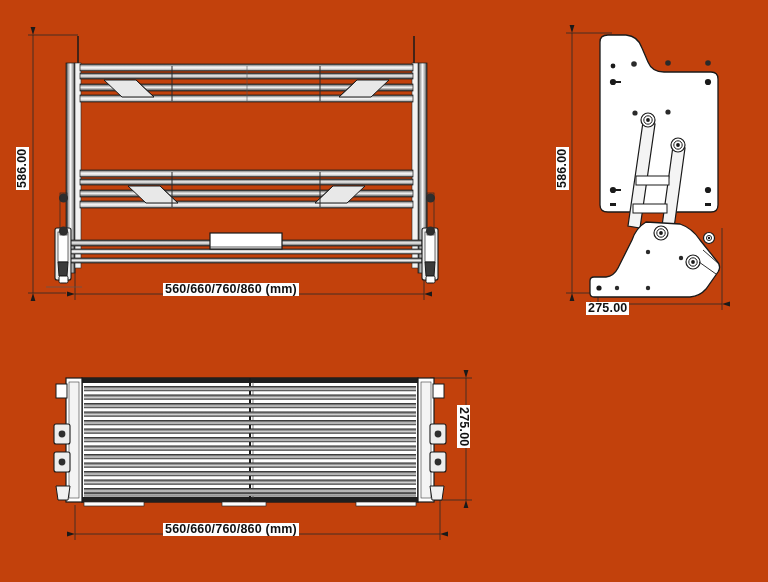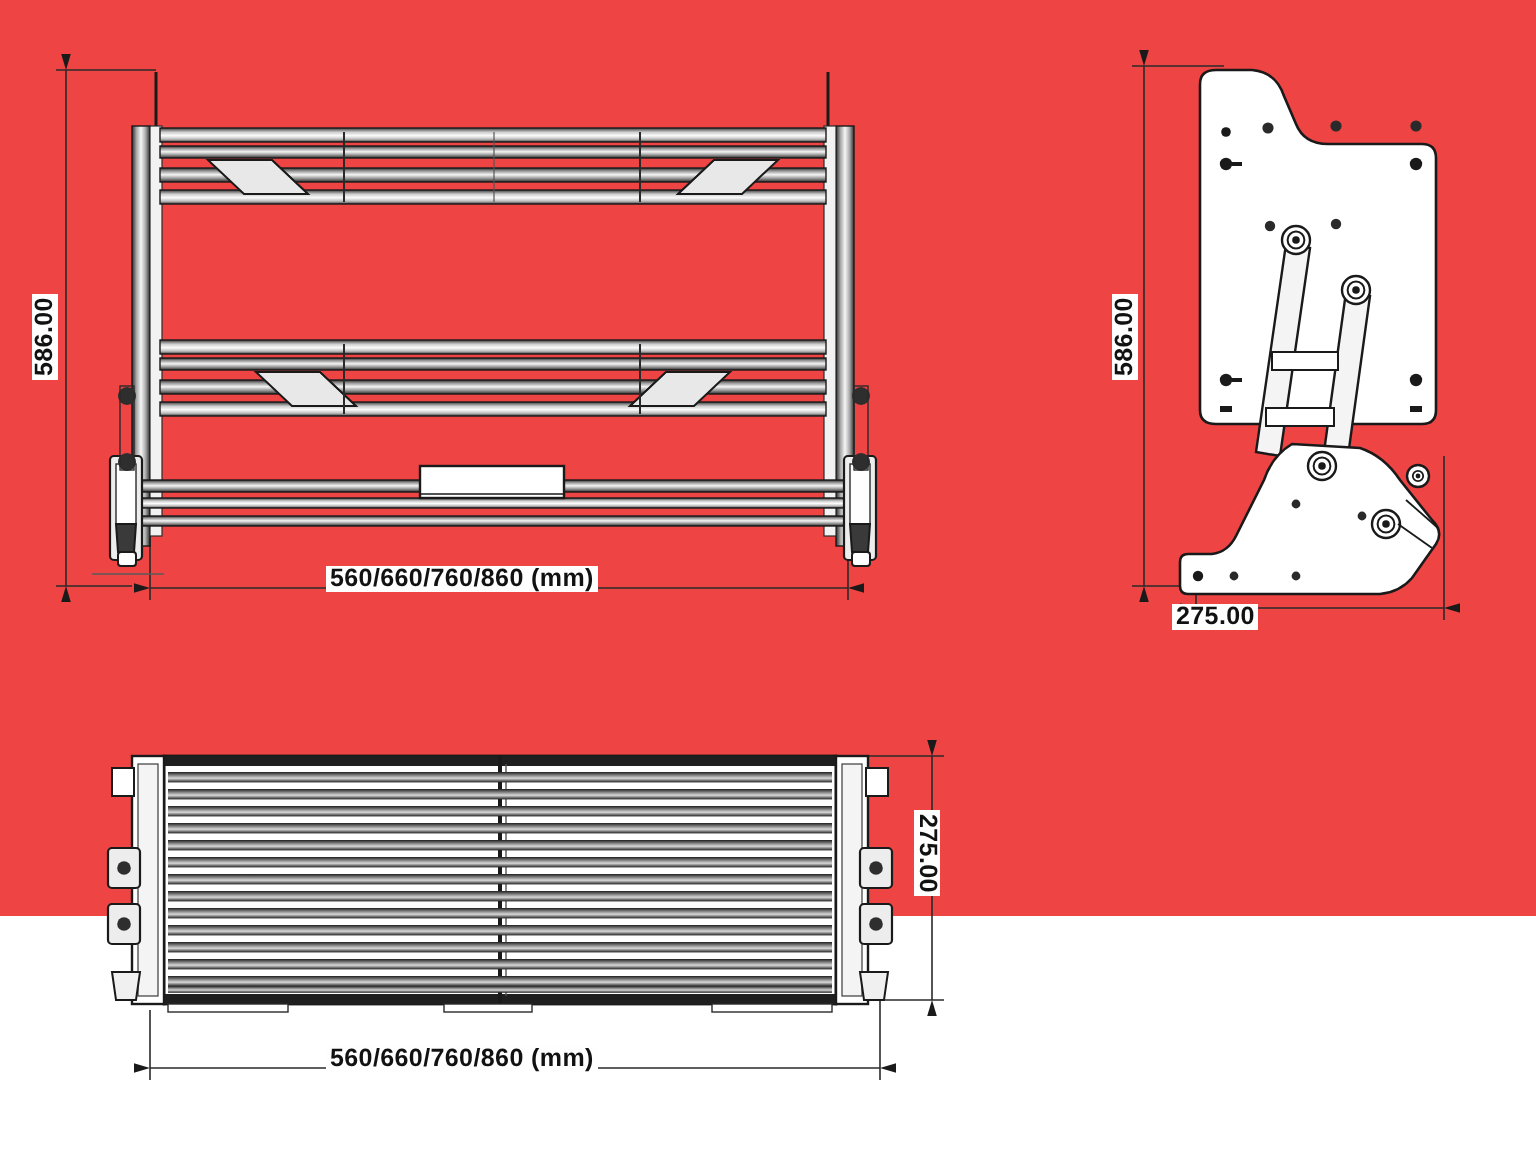--- a/index.html
+++ b/index.html
@@ -12,22 +12,22 @@
     width: 768px;
     height: 582px;
     font-family: "Liberation Sans", sans-serif;
     color: #1a1a1a;
     overflow: hidden;
     position: relative;
   }
   #drawing-sheet {
     position: relative;
     width: 768px;
-    height: 458px;
-    background: #ef4444;
+    height: 582px;
+    background: #c2410c;
   }
   #cad-canvas {
     position: absolute;
     left: 0;
     top: 0;
   }
   .dim-text {
     position: absolute;
     font-family: "Liberation Sans", sans-serif;
     font-size: 12.5px;

